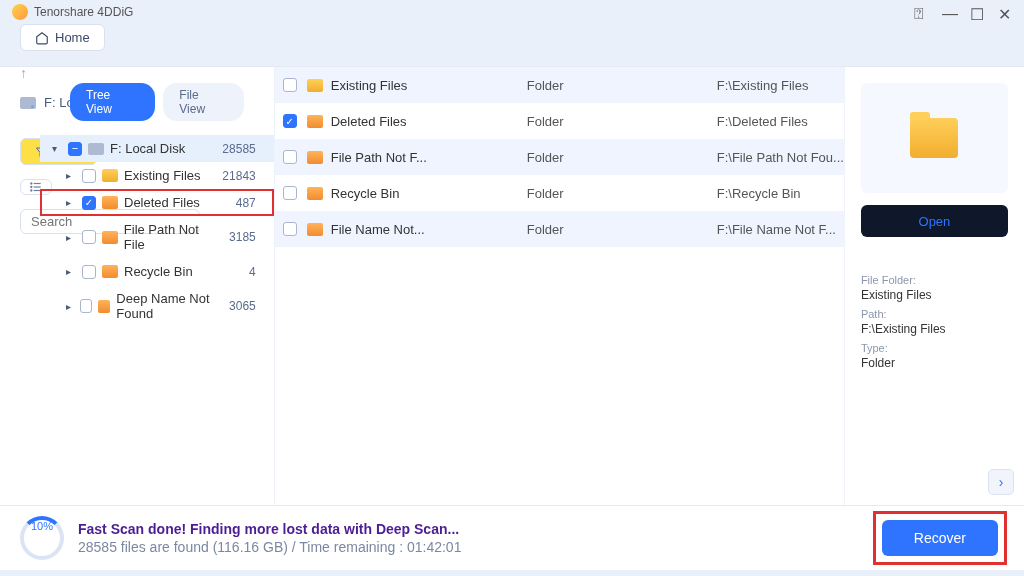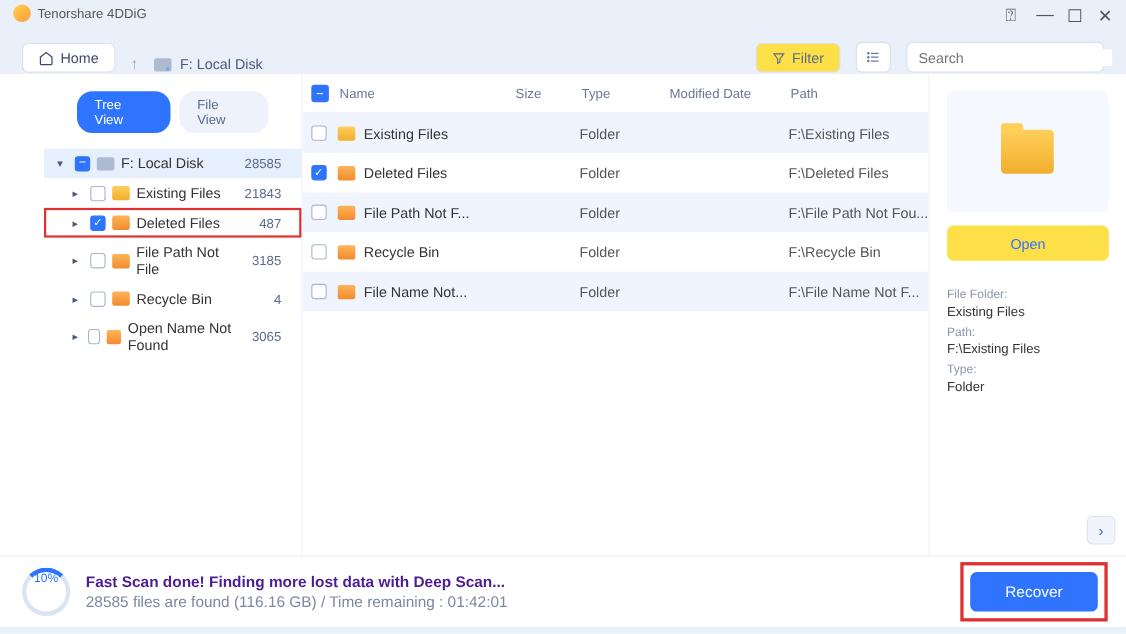--- a/index.html
+++ b/index.html
@@ -5,21 +5,21 @@
 * { margin: 0; padding: 0; box-sizing: border-box; font-family: -apple-system, BlinkMacSystemFont, "Segoe UI", Arial, sans-serif; }
 body { width: 1024px; height: 576px; background: #eaf0fa; overflow: hidden; }
 
 .titlebar { height: 24px; display: flex; align-items: center; padding: 0 12px; justify-content: space-between; }
 .titlebar-left { display: flex; align-items: center; gap: 6px; }
 .logo { width: 16px; height: 16px; border-radius: 50%; background: linear-gradient(135deg,#ffd24d,#ff9a3d); }
 .titlebar-title { font-size: 12px; color: #555; }
 .titlebar-right { display: flex; align-items: center; gap: 14px; }
 .titlebar-icon { width: 14px; height: 14px; color: #555; cursor: pointer; }
 
-.toolbar { height: 42px; display: flex; align-items: flex-end; padding: 0 20px; gap: 14px; }
+.toolbar { height: 42px; display: flex; align-items: flex-start; padding: 0 20px; gap: 14px; flex-direction: column; }
 .home-btn { display:flex; align-items:center; gap:6px; background:#fff; border:1px solid #d9e0ee; border-radius:6px; padding:5px 14px; font-size:13px; color:#3c4a6b; cursor:pointer; }
 .up-icon { color:#9aa7c3; font-size:14px; }
 .drive-chip { display:flex; align-items:center; gap:8px; font-size:13px; color:#4a5a7a; }
 .drive-icon { width:16px; height:12px; background:#aebad1; border-radius:2px; position:relative; }
 .drive-icon::after{content:'';position:absolute;bottom:1px;right:2px;width:3px;height:3px;background:#6aa9f7;border-radius:50%;}
 .toolbar-spacer{flex:1;}
 .filter-btn{display:flex;align-items:center;gap:6px;background:#fde047;border:1px solid #d9e0ee;border-radius:6px;padding:5px 14px;font-size:13px;color:#5a6b8c;cursor:pointer;}
 .list-toggle{display:flex;align-items:center;justify-content:center;background:#fff;border:1px solid #d9e0ee;border-radius:6px;width:32px;height:28px;cursor:pointer;color:#6b7da0;}
 .searchbox{display:flex;align-items:center;background:#fff;border:1px solid #d9e0ee;border-radius:6px;padding:4px 10px;width:180px;height:28px;}
 .searchbox input{border:none;outline:none;flex:1;font-size:13px;color:#5a6b8c;}
@@ -64,21 +64,21 @@
 .trow .tname{display:flex;align-items:center;gap:8px;width:160px;}
 .trow .ttype{width:80px;color:#555;}
 .trow .tsize{width:60px;}
 .trow .tmod{width:110px;}
 .trow .tpath{flex:1;color:#555;white-space:nowrap;overflow:hidden;text-overflow:ellipsis;}
 
 .details{width:195px;padding:16px;display:flex;flex-direction:column;position:relative;}
 .preview{background:#f5f8ff;border-radius:6px;height:110px;display:flex;align-items:center;justify-content:center;margin-bottom:12px;}
 .preview .big-folder{width:48px;height:40px;background:linear-gradient(#ffcf5a,#f1ae2e);border-radius:4px;position:relative;}
 .preview .big-folder::before{content:'';position:absolute;top:-6px;left:0;width:20px;height:8px;background:#ffcf5a;border-radius:3px 3px 0 0;}
-.open-btn{background:#fde047;color:#2e74ff;border:none;border-radius:6px;height:32px;font-size:13px;cursor:pointer;margin-bottom:19px;}
+.open-btn{background:#0f172a;color:#2e74ff;border:none;border-radius:6px;height:32px;font-size:13px;cursor:pointer;margin-bottom:31px;}
 .meta-lbl{font-size:11px;color:#8b96ad;margin-top:6px;}
 .meta-val{font-size:12px;color:#333;margin-top:2px;}
 .next-btn{position:absolute;bottom:10px;right:10px;background:#f1f4fb;border:1px solid #dbe3f3;border-radius:5px;width:26px;height:26px;display:flex;align-items:center;justify-content:center;color:#2e74ff;cursor:pointer;font-size:14px;}
 
 .footer{height:64px;display:flex;align-items:center;padding:0 20px;gap:14px;background:#fff;}
 .progress-ring{width:44px;height:44px;border-radius:50%;border:4px solid #dbe4f4;border-top-color:#2e74ff;display:flex;align-items:flex-start;justify-content:center;font-size:11px;color:#2e74ff;}
 .scan-text{display:flex;flex-direction:column;gap:2px;}
 .scan-title{font-size:14px;color:#4c1d95;font-weight:600;}
 .scan-sub{font-size:14px;color:#7c88a2;}
 .footer-spacer{flex:1;}
@@ -180,36 +180,28 @@
             <span class="caret">▸</span>
             <span class="cb"></span>
             <span class="folder-ico folder-orange"></span>
             <span>Recycle Bin</span>
             <span class="count">4</span>
           </div>
           <div class="tree-row" style="padding-left: 26px;">
             <span class="caret">▸</span>
             <span class="cb"></span>
             <span class="folder-ico folder-orange"></span>
-            <span>Open Name Not Found</span>
+            <span>Deep Name Not Found</span>
             <span class="count">3065</span>
           </div>
         </div>
     </div>
   </div>
 
   <div class="table">
-    <div class="thead">
-      <span class="hcb"></span>
-      <span class="col-name">Name</span>
-      <span class="col-size">Size</span>
-      <span class="col-type">Type</span>
-      <span class="col-mod">Modified Date</span>
-      <span class="col-path">Path</span>
-    </div>
     <div id="table-rows">
         <div class="trow alt">
           <span class="rcb"></span>
           <span class="tname">
             <span class="folder-ico folder-yellow"></span>
             <span>Existing Files</span>
           </span>
           <span class="tsize"></span>
           <span class="ttype">Folder</span>
           <span class="tmod"></span>

